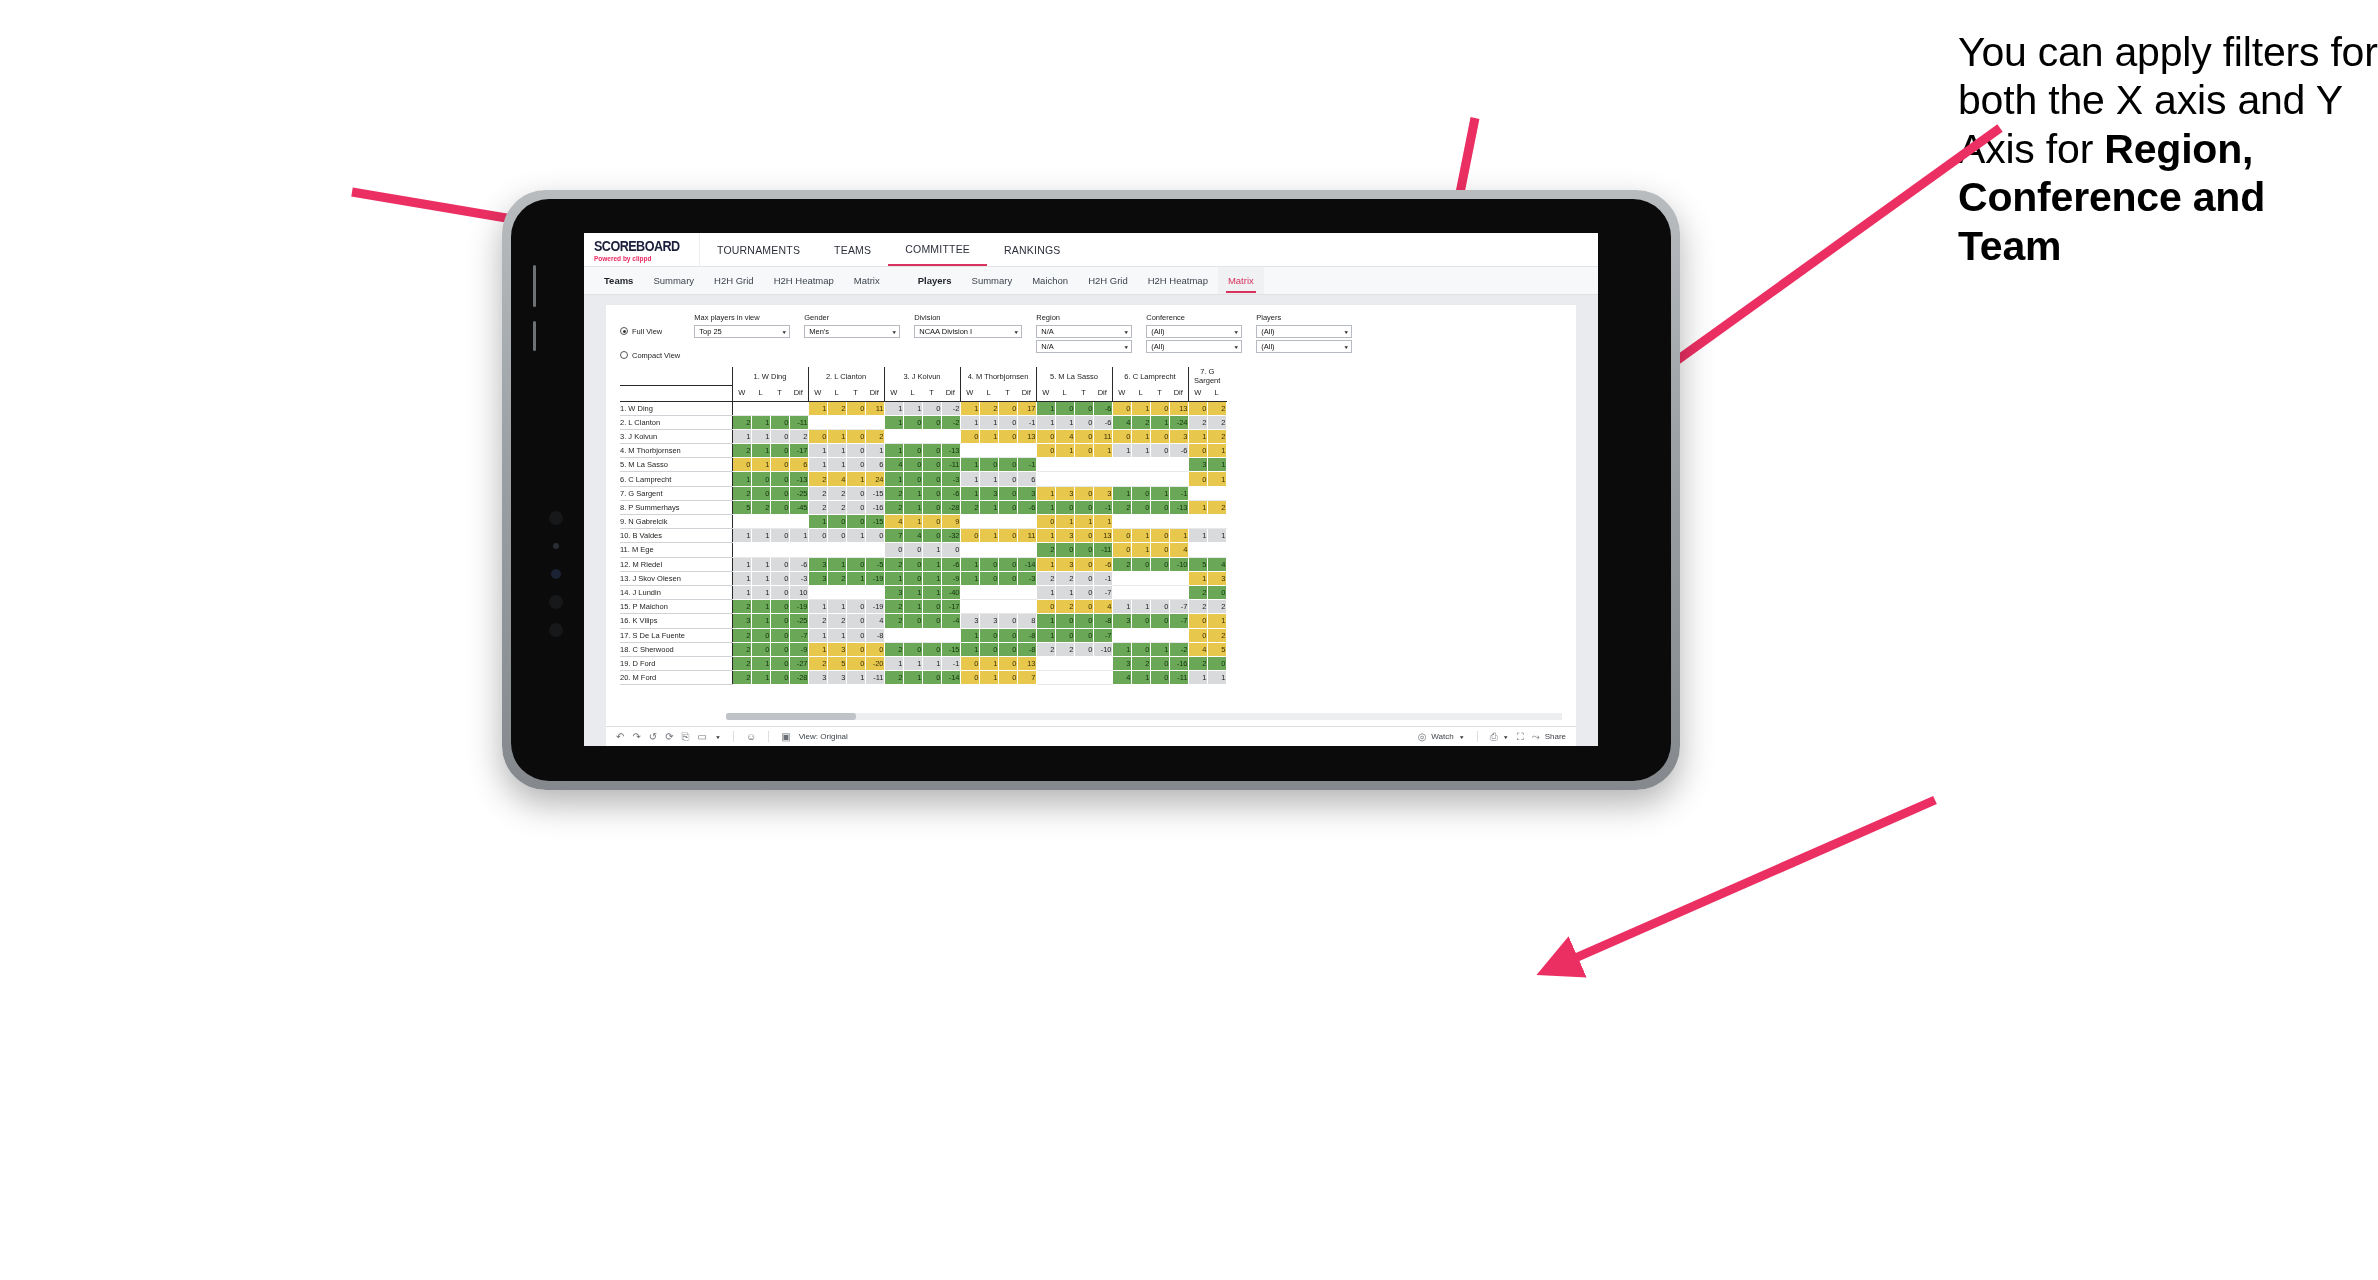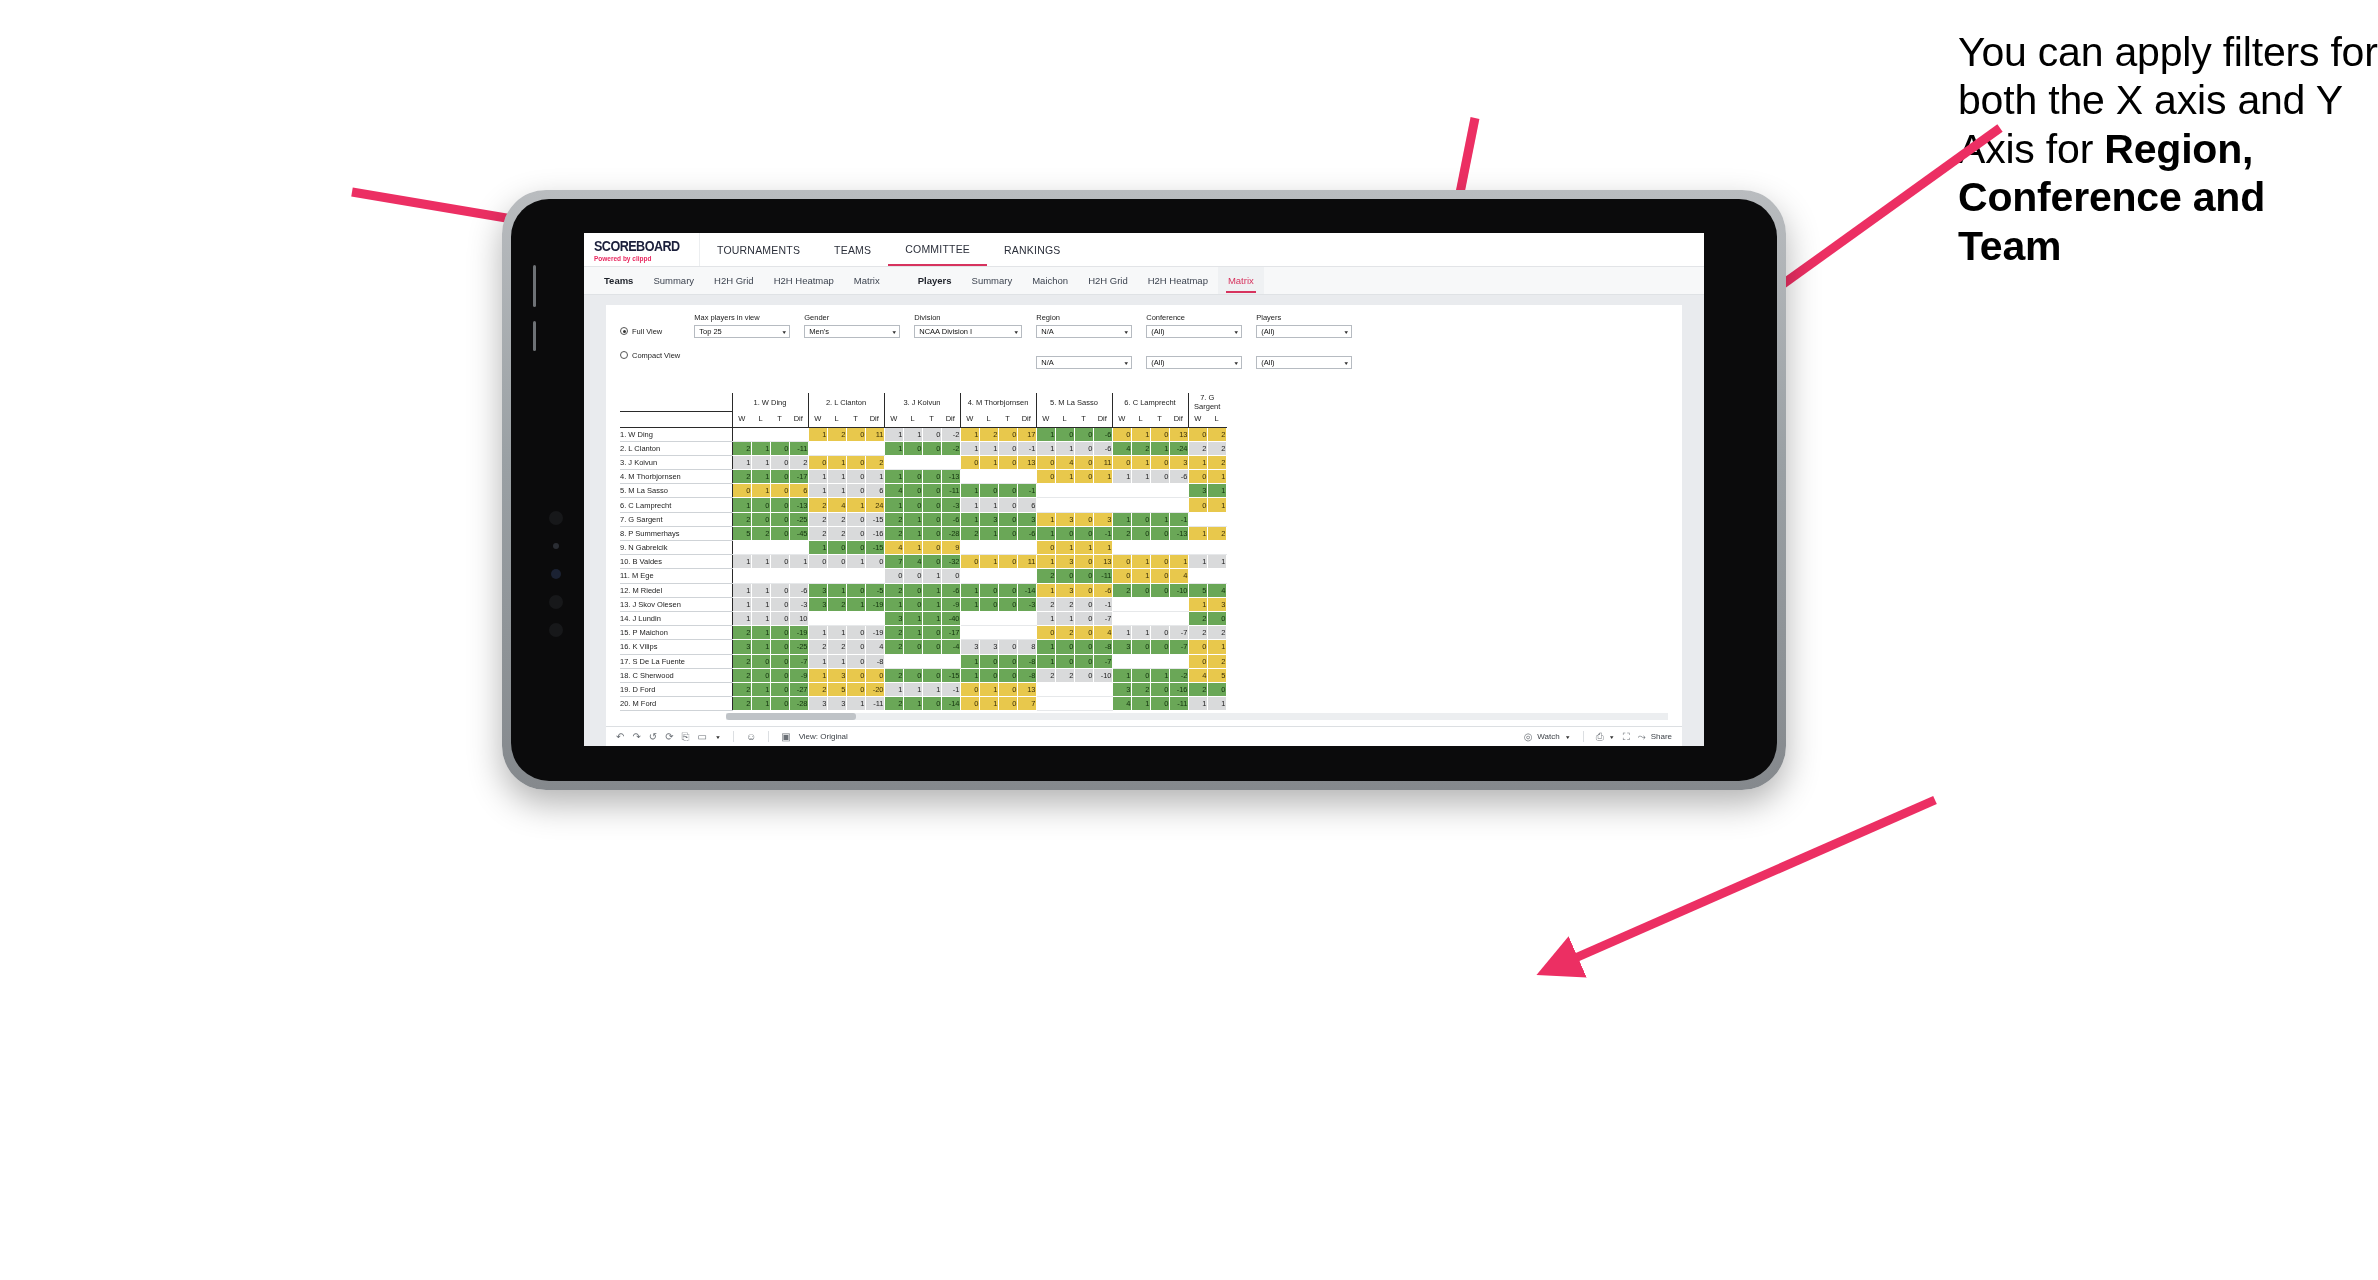--- a/index.html
+++ b/index.html
@@ -25,21 +25,21 @@
   #cal-tm { left: 968px;  top: 28px;  width: 790px; }
   #cal-tr { left: 1958px; top: 28px;  width: 420px; }
   #cal-br { left: 1910px; top: 600px; width: 460px; }
 
   
   .arrow-layer { position: absolute; left: 0; top: 0; width: 2378px; height: 1280px; pointer-events: none; }
 
   
   #tablet {
     position: absolute; left: 502px; top: 190px;
-    width: 1284px; height: 600px;
+    width: 1178px; height: 600px;
   }
   .tab-outer {
     position: absolute; inset: 0;
     background: linear-gradient(180deg,#b9bcbf 0%, #9aa0a4 45%, #85898d 100%);
     border-radius: 44px;
     box-shadow: 0 14px 34px rgba(0,0,0,.30);
   }
   .tab-bezel {
     position: absolute; left: 9px; top: 9px; right: 9px; bottom: 9px;
     background: #0b0b0c;
@@ -118,21 +118,21 @@
     display:inline-block; position:relative; flex:none;
   }
   .radio.on:after {
     content:""; position:absolute; left:1.5px; top:1.5px; width:3px; height:3px;
     border-radius:50%; background:#333;
   }
   .radio-lbl { font-size: 7.5px; color:#222; }
   .sel {
     width: 96px; height: 13px; border: 1px solid #b6bbc1; background:#fff;
     font-size: 7.5px; color:#111; display:flex; align-items:center;
-    padding: 0 2px 0 4px; justify-content:space-between; margin-bottom:18px;
+    padding: 0 2px 0 4px; justify-content:space-between; margin-bottom:2px;
   }
   .sel .cv { overflow:hidden; white-space:nowrap; }
   .caret { font-size:6px; color:#333; transform: scaleY(.8); }
   .sel.w-big { width: 108px; }
 
   
   .matrix-wrap { flex: 1; position: relative; overflow: hidden; padding: 0 14px; }
   table.mx { border-collapse: collapse; table-layout: fixed; }
   table.mx td, table.mx th { padding: 0; font-size: 7.5px; color:#1c1c1c; font-weight: normal; }
   .hdr-name {

